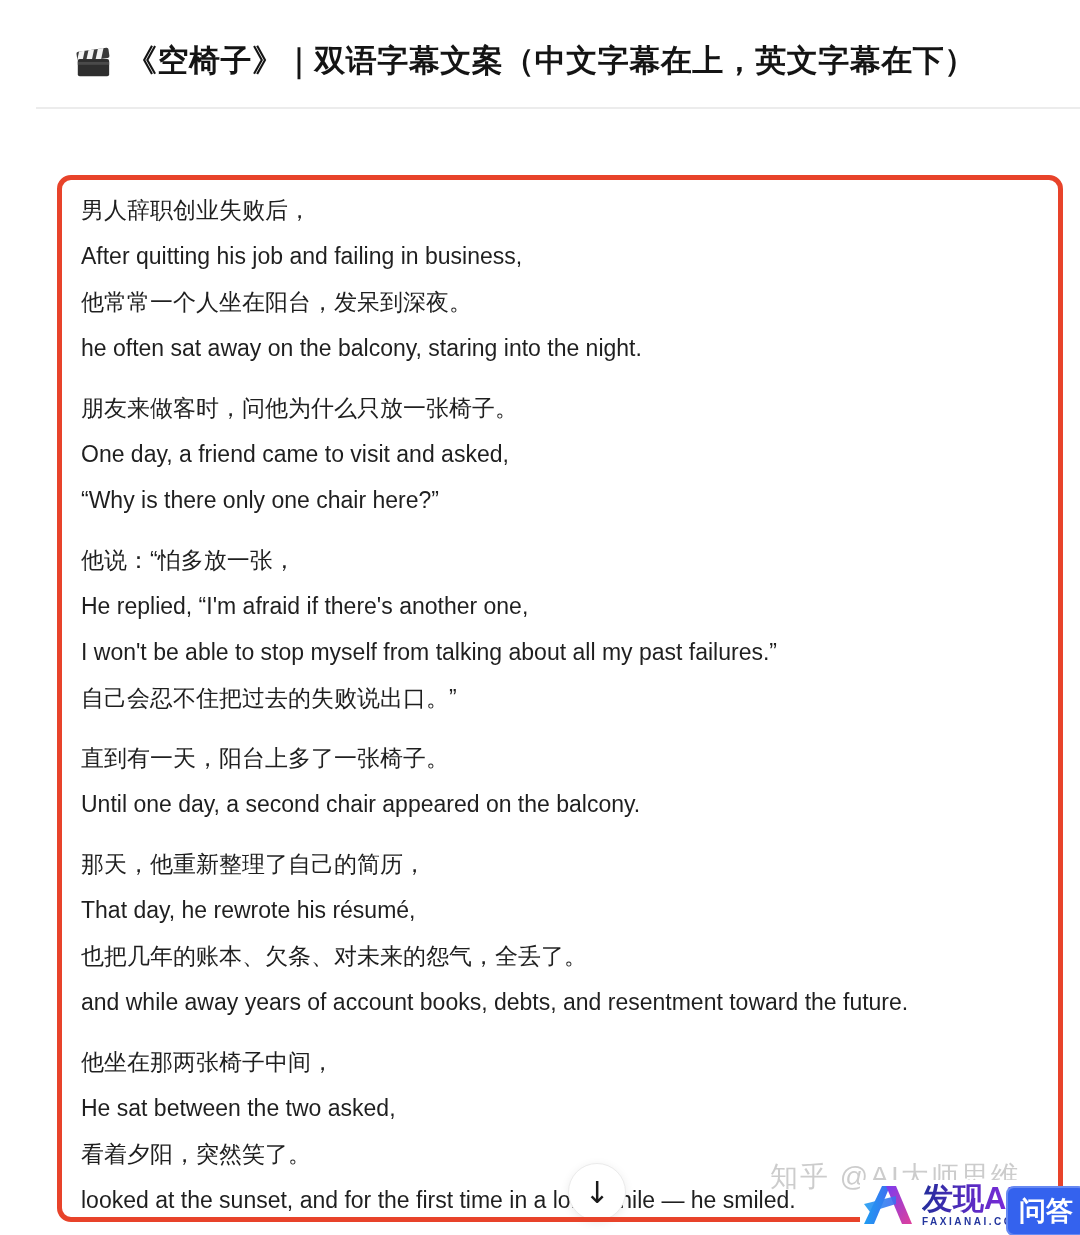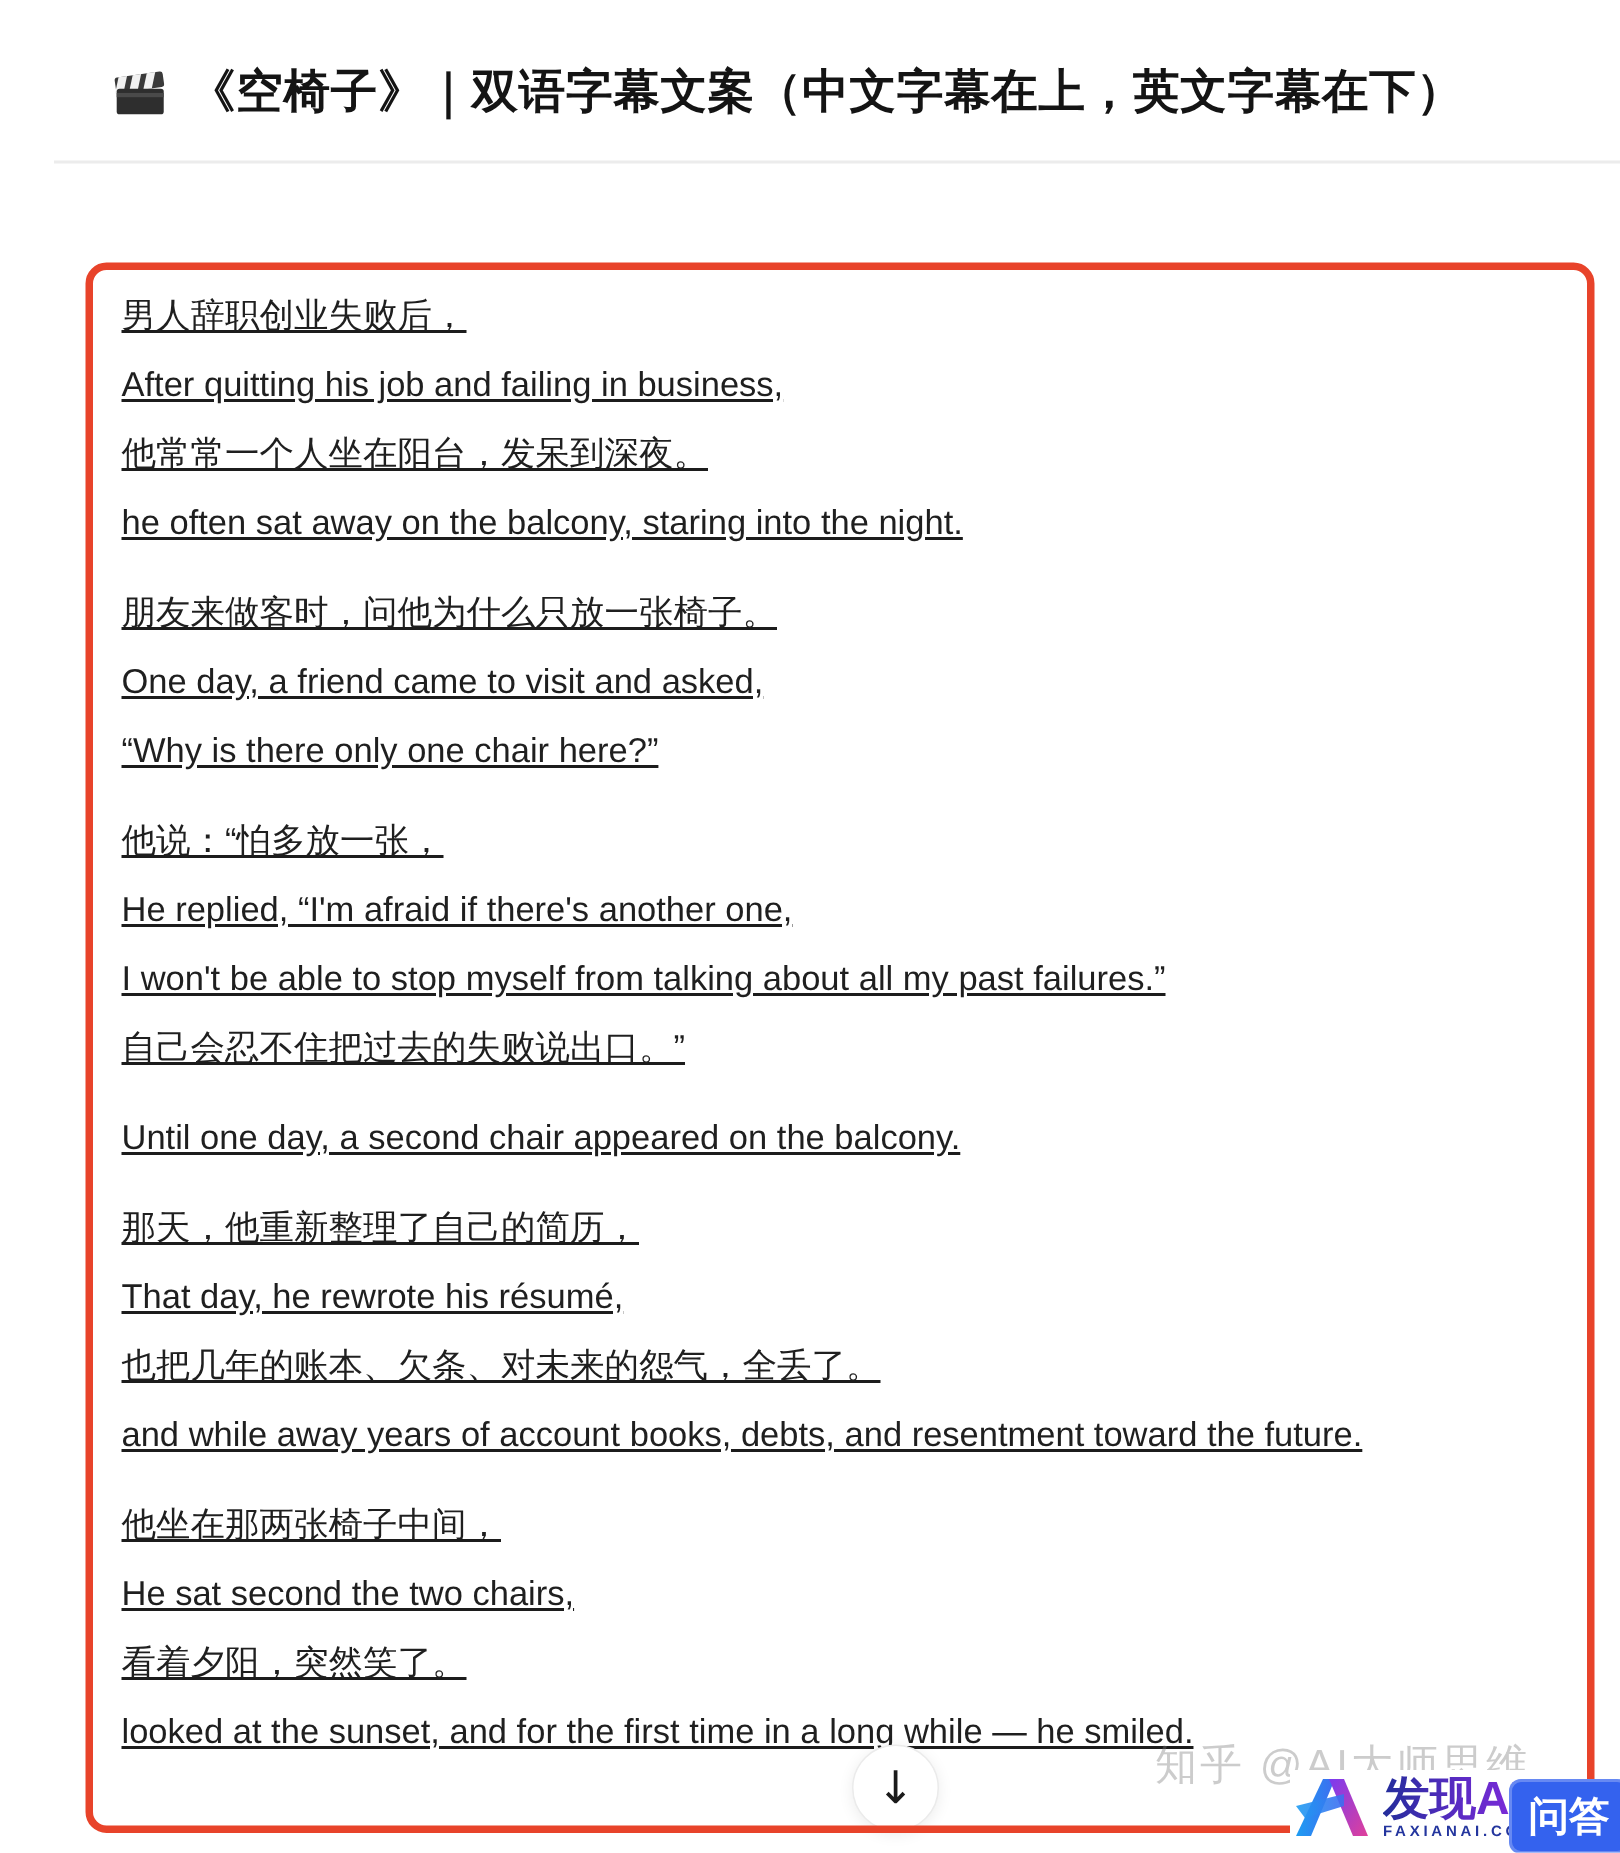--- a/index.html
+++ b/index.html
@@ -22,21 +22,21 @@
   .header-divider{
     position:absolute;left:36px;top:107px;width:1044px;height:2px;
     background:#ececec;
   }
   
   .card{
     position:absolute;left:57px;top:175px;width:1006px;height:1047px;
     box-sizing:border-box;background:#ffffff;border-radius:14px;
     overflow:hidden;
   }
-  .card-inner{padding:12px 15px 0 24px;text-decoration:underline;}
+  .card-inner{padding:12px 15px 0 24px;}
   .card-border{
     position:absolute;left:57px;top:175px;width:1006px;height:1047px;
     box-sizing:border-box;border:5px solid #e8432a;border-radius:14px;
     pointer-events:none;z-index:5;
   }
   .para{margin:0 0 14px 0;}
   .para:last-child{margin-bottom:0;}
   .line{
     font-size:23px;line-height:46px;white-space:nowrap;color:#1f1f1f;
   }
@@ -118,33 +118,34 @@
     </div>
 
     <div class="para">
       <div class="line">他说：“怕多放一张，</div>
       <div class="line">He replied, “I'm afraid if there's another one,</div>
       <div class="line">I won't be able to stop myself from talking about all my past failures.”</div>
       <div class="line">自己会忍不住把过去的失败说出口。”</div>
     </div>
 
     <div class="para">
+      <div class="line">直到有一天，阳台上多了一张椅子。</div>
       <div class="line">Until one day, a second chair appeared on the balcony.</div>
     </div>
 
     <div class="para">
       <div class="line">那天，他重新整理了自己的简历，</div>
       <div class="line">That day, he rewrote his résumé,</div>
       <div class="line">也把几年的账本、欠条、对未来的怨气，全丢了。</div>
       <div class="line">and while away years of account books, debts, and resentment toward the future.</div>
     </div>
 
     <div class="para">
       <div class="line">他坐在那两张椅子中间，</div>
-      <div class="line">He sat second the two chairs,</div>
+      <div class="line">He sat between the two asked,</div>
       <div class="line">看着夕阳，突然笑了。</div>
       <div class="line">looked at the sunset, and for the first time in a long while — he smiled.</div>
     </div>
 
   </div>
 </div>
 
 <div class="card-border"></div>
 
 <button class="scroll-btn">

